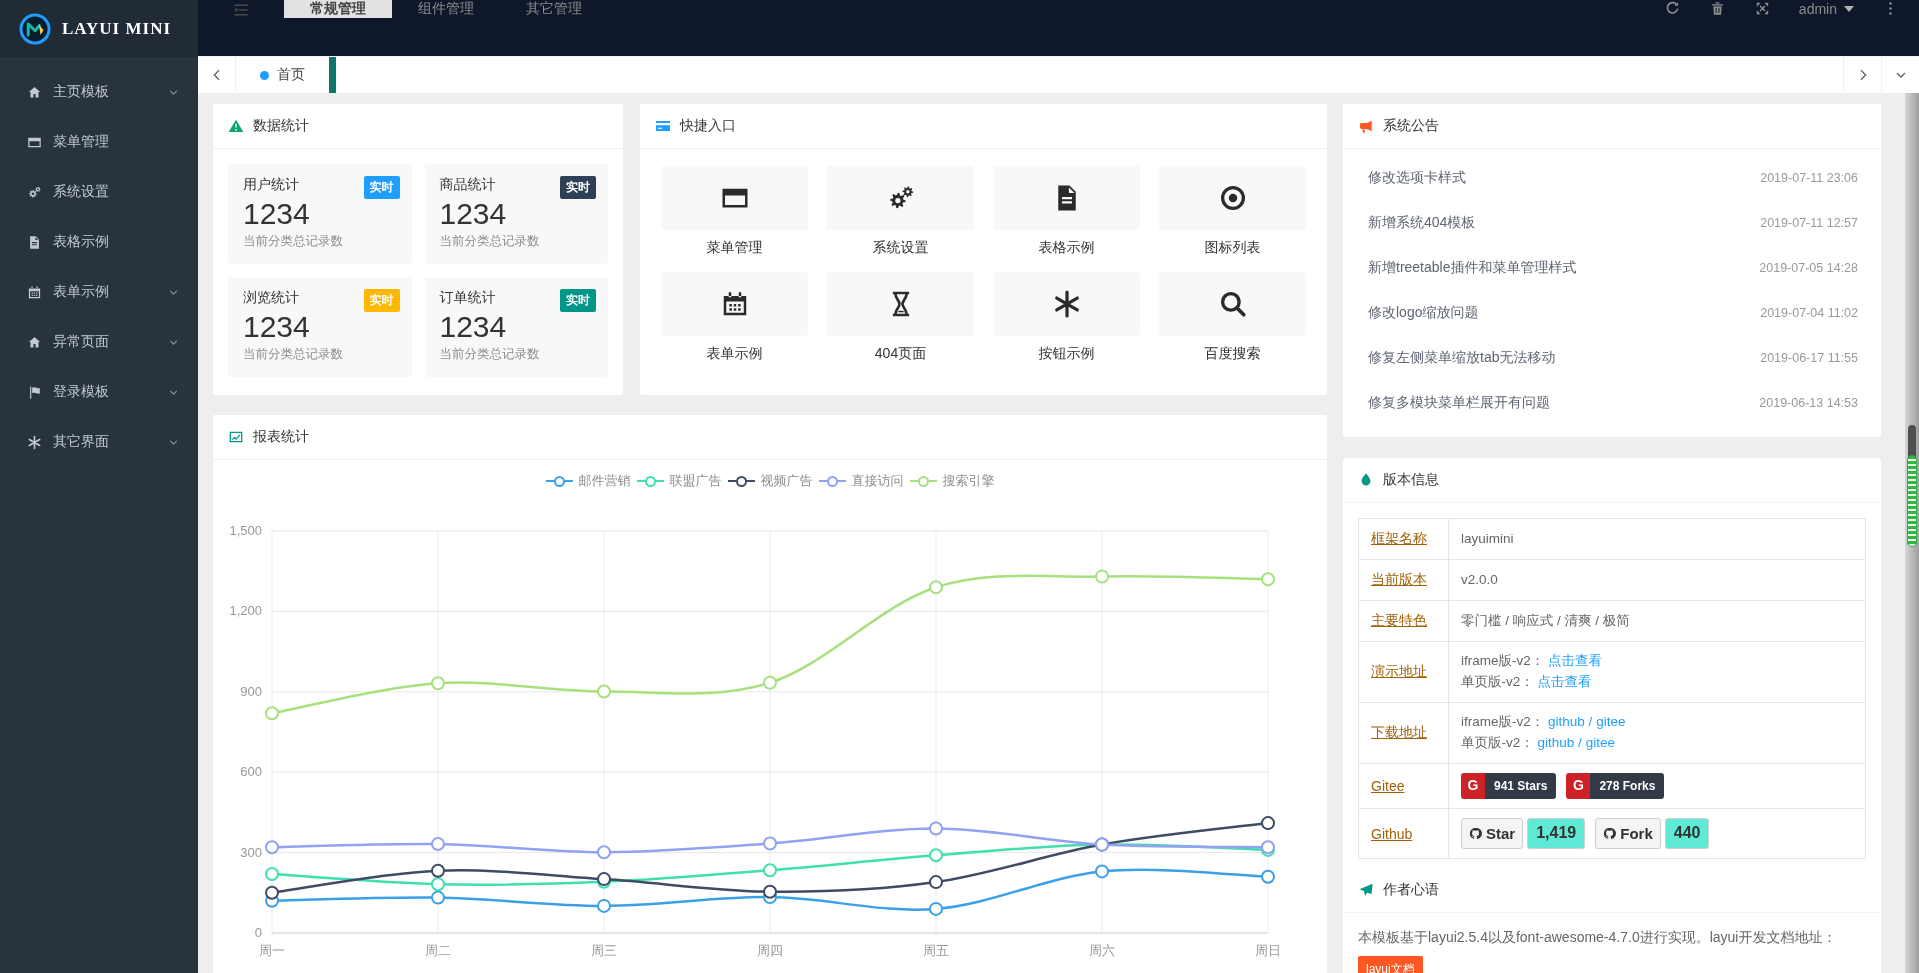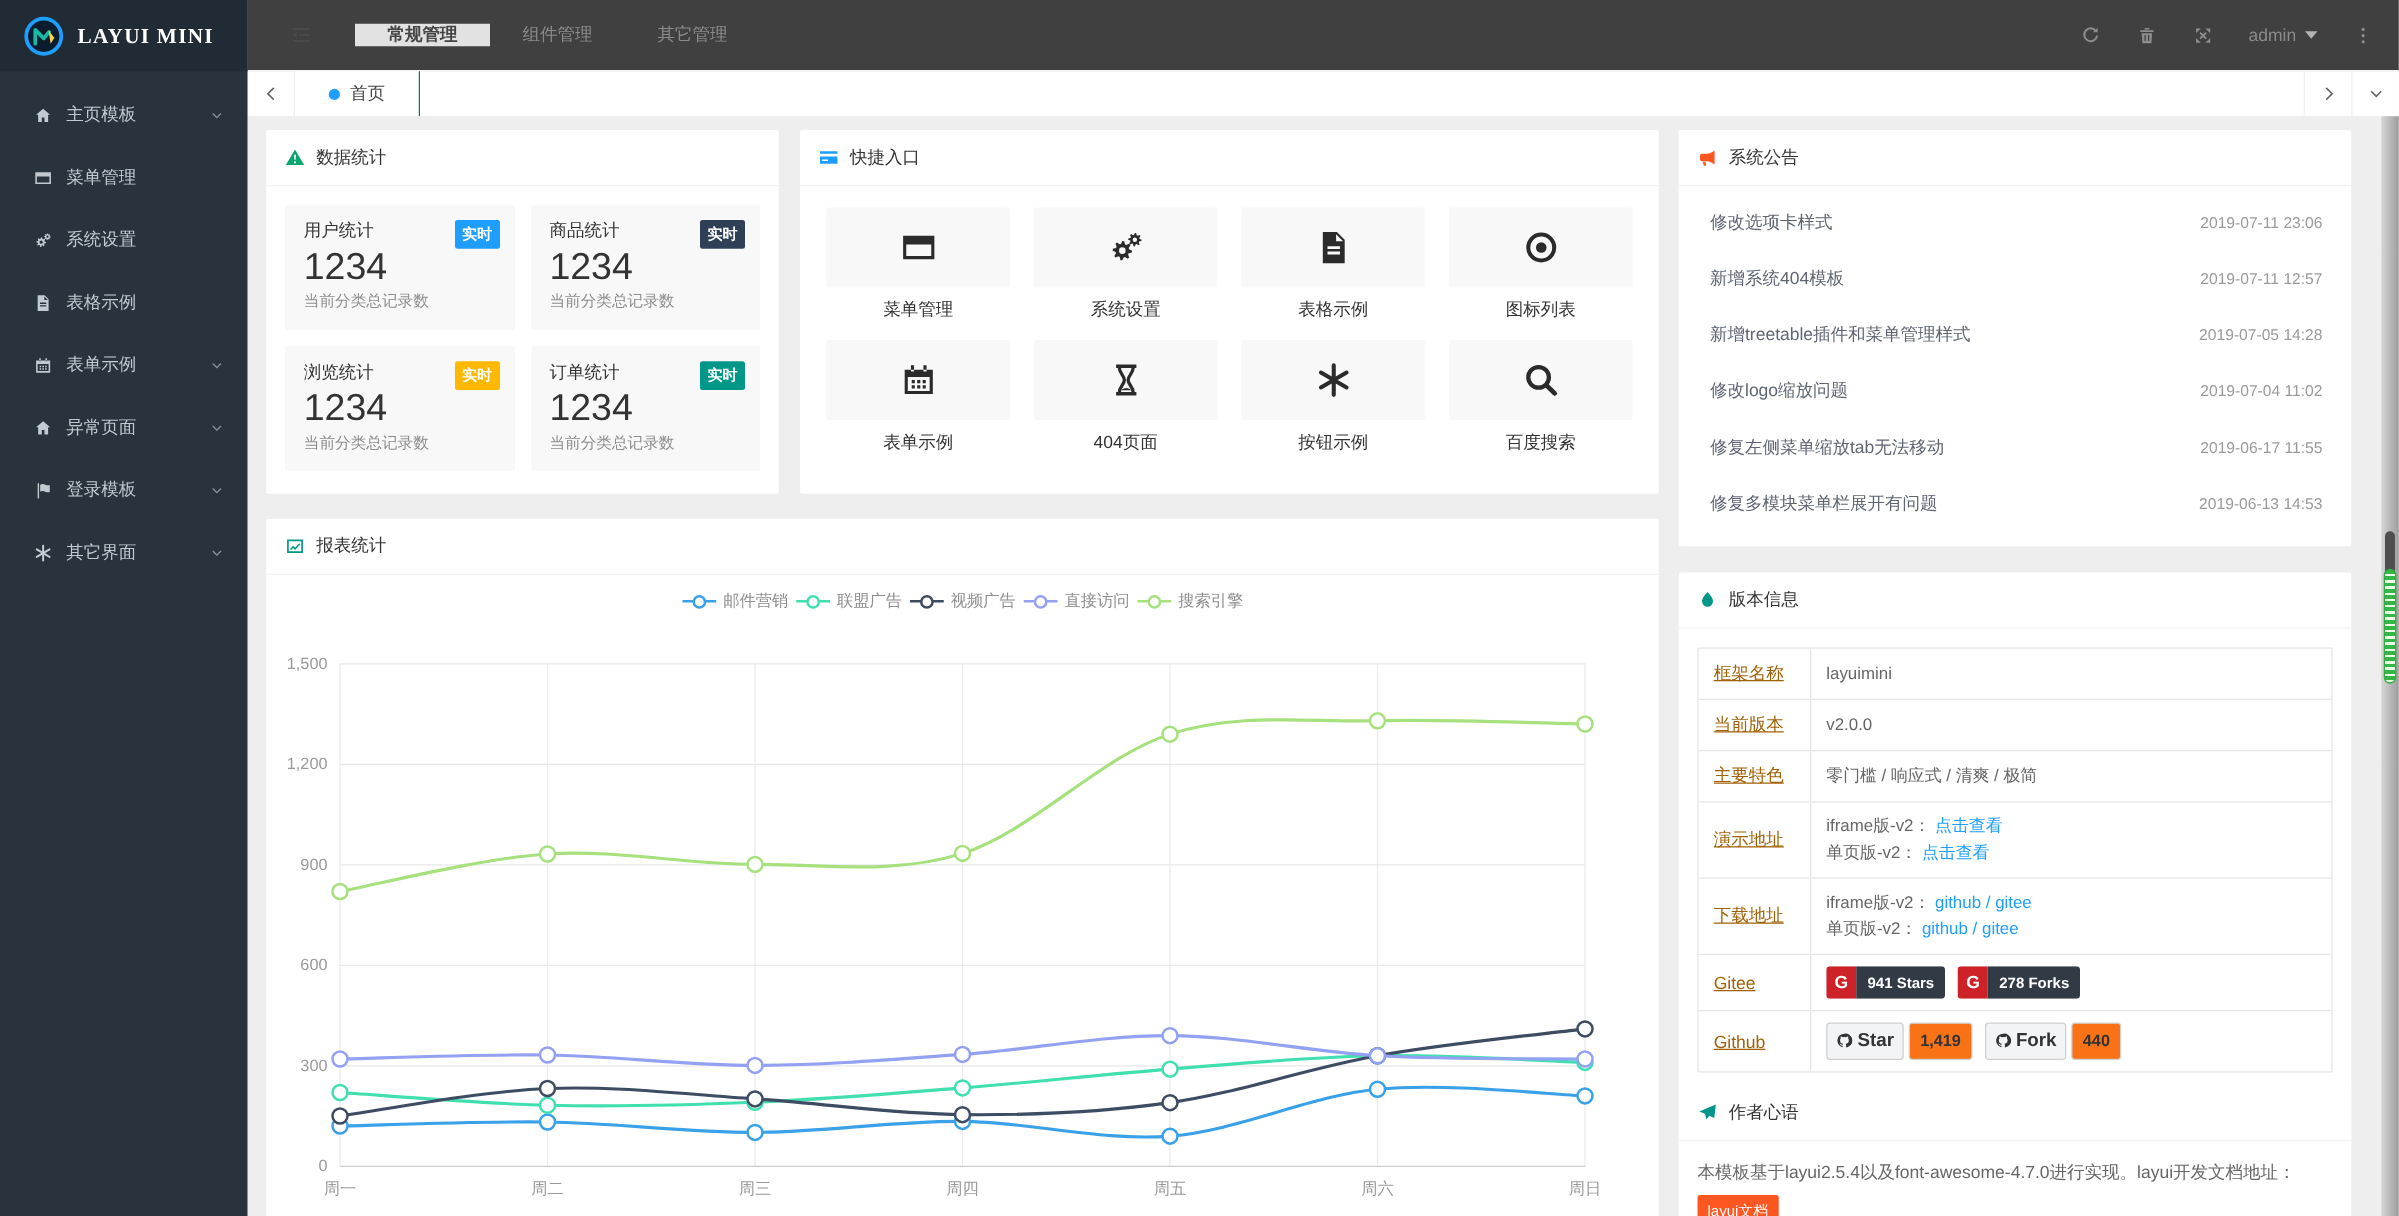--- a/index.html
+++ b/index.html
@@ -12,36 +12,36 @@
   .logo { height:57px; background:#212B36; display:flex; align-items:center; padding-left:18px; gap:10px; cursor:pointer; }
   .logo-text { color:#fff; font-size:17px; font-weight:bold; letter-spacing:1px; }
   .menu { padding-top:10px; }
   .menu-item { height:50px; display:flex; align-items:center; padding:0 18px 0 22px; color:#c2c9d0; cursor:pointer; }
   .menu-item .mi-icon { width:24px; display:flex; justify-content:center; color:#c2c9d0; }
   .menu-item .mi-label { flex:1; margin-left:7px; font-size:14px; }
   .menu-item .mi-caret { color:#8a949e; }
 
   
   .main { position:absolute; left:198px; top:0; right:0; bottom:0; }
-  .header { height:57px; background:#404040; display:flex; align-items:center; border-bottom:1px solid #f4f4f4; }
+  .header { height:57px; background:#0f172a; display:flex; align-items:flex-start; border-bottom:1px solid #f4f4f4; }
   .hamburger { width:86px; display:flex; align-items:center; justify-content:center; color:#4a4a4a; cursor:pointer; }
   .topnav { display:flex; }
   .nav-item { padding:0 26px; display:flex; align-items:center; font-size:14px; color:#8b8b8b; cursor:pointer; }
   .nav-item.active { background:#e2e2e2; color:#444; font-weight:bold; }
   .header-right { margin-left:auto; display:flex; align-items:center; gap:28px; padding-right:20px; color:#8d8d8d; }
   .hicon { cursor:pointer; display:flex; align-items:center; color:#8d8d8d; }
   .user { display:flex; align-items:center; gap:7px; font-size:14px; color:#8b8b8b; cursor:pointer; }
   .caret { width:0; height:0; border-left:5px solid transparent; border-right:5px solid transparent; border-top:6px solid #b3b3b3; }
 
   .tabbar { height:36px; background:#fff; display:flex; align-items:stretch; }
   .tab-arrow { width:38px; display:flex; align-items:center; justify-content:center; color:#666; cursor:pointer; border-right:1px solid #f0f0f0; }
   .tab-right { margin-left:auto; display:flex; }
   .tab-right .tab-arrow { border-right:none; border-left:1px solid #f0f0f0; }
   .tab { width:100px; display:flex; align-items:center; justify-content:center; gap:8px; font-size:14px; color:#444;
-         border-right:1px solid #0f766e; cursor:pointer; background:#fff; }
+         border-right:7px solid #0f766e; cursor:pointer; background:#fff; }
   .tab-dot { width:9px; height:9px; border-radius:50%; background:#1E9FFF; }
 
   .content { position:absolute; left:0; top:93px; width:1721px; height:880px; background:#eee; overflow:hidden; }
 
   
   .card { position:absolute; background:#fff; border-radius:2px; }
   .card-header { height:45px; display:flex; align-items:center; gap:9px; padding:0 15px; border-bottom:1px solid #f2f2f2; }
   .card-title { font-size:14px; color:#333; }
 
   #card-stats  { left:15px;  top:11px;  width:410px;  height:291px; }
@@ -86,21 +86,21 @@
   .vlabel { width:90px; flex:0 0 90px; padding:11px 12px; border-right:1px solid #e6e6e6; color:#a16207; font-size:14px; display:flex; align-items:center;text-decoration:underline; }
   .vvalue { flex:1; padding:9px 12px; color:#666; font-size:13.5px; line-height:1.55; display:flex; flex-direction:column; justify-content:center; }
   .vvalue a { color:#1E9FFF; text-decoration:none; cursor:pointer; }
   .vvalue .sep { color:#1E9FFF; }
   .badge-row { display:flex; gap:10px; align-items:center; }
   .gitee-badge { display:inline-flex; border-radius:3px; overflow:hidden; font-size:12px; font-weight:bold; cursor:pointer; }
   .gitee-g { background:#cc2228; color:#fff; width:24px; display:flex; align-items:center; justify-content:center; font-size:14px; }
   .gitee-label { background:#323a45; color:#fff; padding:4px 9px; }
   .gh-badge { display:inline-flex; gap:4px; align-items:stretch; cursor:pointer; }
   .gh-btn { background:#f3f4f6; border:1px solid #cfcfcf; border-radius:3px; padding:2px 7px; font-size:15px; font-weight:bold; color:#333; display:flex; align-items:center; gap:4px; }
-  .gh-count { background:#f97316; border:1px solid #cfcfcf; border-radius:3px; padding:2px 8px; font-size:13px; font-weight:bold; color:#333; display:flex; align-items:center; }
+  .gh-count { background:#5eead4; border:1px solid #cfcfcf; border-radius:3px; padding:2px 8px; font-size:16px; font-weight:bold; color:#333; display:flex; align-items:center; }
 
   
   .author-body { padding:12px 15px; font-size:14px; color:#666; line-height:1.8; }
   .badge-orange { display:inline-block; background:#FF5722; color:#fff; font-size:12px; padding:3px 8px; border-radius:2px; margin:6px 0; cursor:pointer; }
 
   
   .scrollbar { position:absolute; right:0; top:93px; bottom:0; width:14px; background:linear-gradient(to right,#d6d6d6,#9d9d9d); z-index:9; }
   .scroll-thumb { position:absolute; left:3px; width:8px; top:332px; height:112px; background:#4f4f4f; border-radius:4px; }
   .scroll-progress { position:absolute; left:2px; width:10px; top:362px; height:92px; border-radius:5px; border:1px solid #2fae3e;
       background:repeating-linear-gradient(to bottom,#35b544 0 3px,#eaffe8 3px 5px); }

